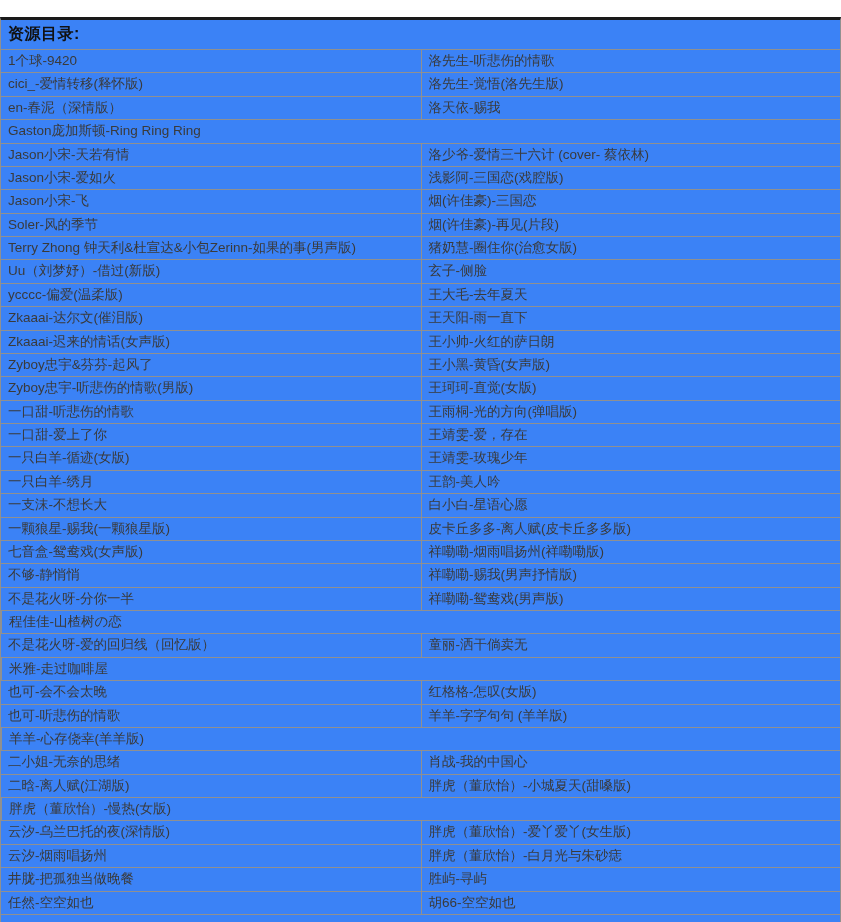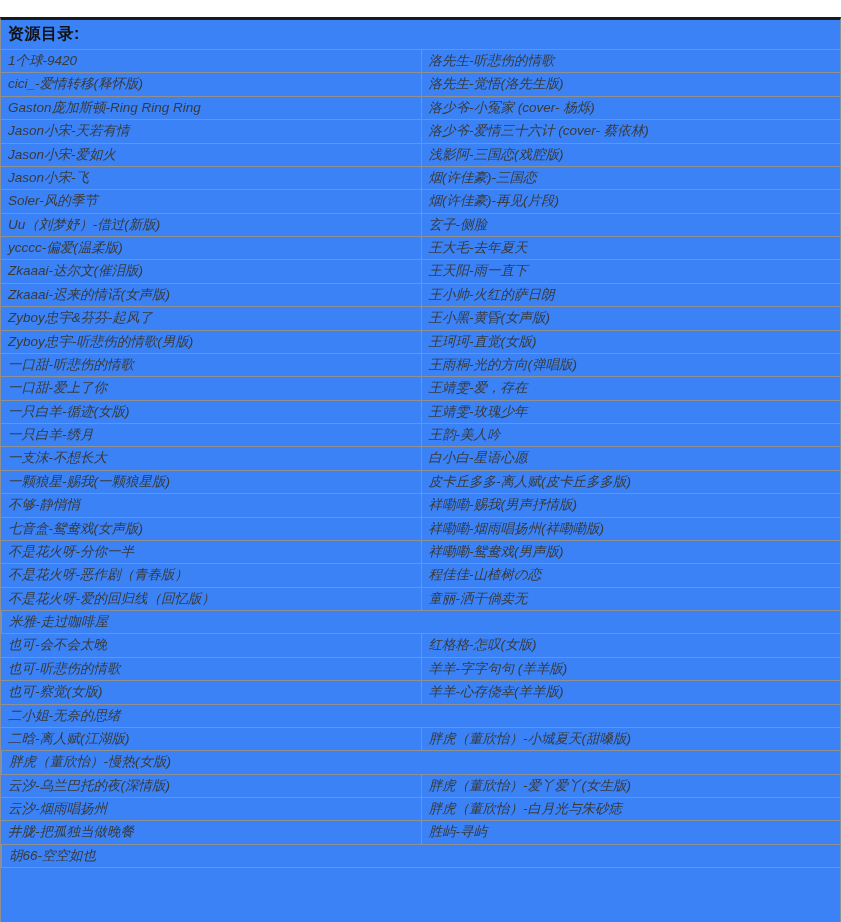--- a/index.html
+++ b/index.html
@@ -21,21 +21,21 @@
   .title-row {
     height: 30px;
     line-height: 27px;
     border-bottom: 1px solid #909090;
     font-size: 16px;
     font-weight: bold;
     color: #111111;
     padding-left: 7px;
     letter-spacing: 0.5px;
   }
-  .table-body { width: 100%; font-style: italic; }
+  .table-body { width: 100%; }
   .row {
     display: flex;
     height: 23.39px;
     border-bottom: 1px solid #909090;
   }
   .cell {
     width: 50%;
     font-size: 13.5px;
     line-height: 22px;
     padding-left: 7px;
@@ -53,40 +53,47 @@
   <div class="table-body">
       <div class="row">
         <div class="cell left">1个球-9420</div>
         <div class="cell right">洛先生-听悲伤的情歌</div>
       </div>
       <div class="row">
         <div class="cell left">cici_-爱情转移(释怀版)</div>
         <div class="cell right">洛先生-觉悟(洛先生版)</div>
       </div>
       <div class="row">
+        <div class="cell left">en-春泥（深情版）</div>
+        <div class="cell right">洛天依-赐我</div>
+      </div>
+      <div class="row">
         <div class="cell left">Gaston庞加斯顿-Ring Ring Ring</div>
-        <div class="cell right">洛少爷-小冤家 (cover- 杨烁)</div>
       </div>
       <div class="row">
         <div class="cell left">Jason小宋-天若有情</div>
         <div class="cell right">洛少爷-爱情三十六计 (cover- 蔡依林)</div>
       </div>
       <div class="row">
         <div class="cell left">Jason小宋-爱如火</div>
         <div class="cell right">浅影阿-三国恋(戏腔版)</div>
       </div>
       <div class="row">
         <div class="cell left">Jason小宋-飞</div>
         <div class="cell right">烟(许佳豪)-三国恋</div>
       </div>
       <div class="row">
         <div class="cell left">Soler-风的季节</div>
         <div class="cell right">烟(许佳豪)-再见(片段)</div>
       </div>
       <div class="row">
+        <div class="cell left">Terry Zhong 钟天利&amp;杜宣达&amp;小包Zerinn-如果的事(男声版)</div>
+        <div class="cell right">猪奶慧-圈住你(治愈女版)</div>
+      </div>
+      <div class="row">
         <div class="cell left">Uu（刘梦妤）-借过(新版)</div>
         <div class="cell right">玄子-侧脸</div>
       </div>
       <div class="row">
         <div class="cell left">ycccc-偏爱(温柔版)</div>
         <div class="cell right">王大毛-去年夏天</div>
       </div>
       <div class="row">
         <div class="cell left">Zkaaai-达尔文(催泪版)</div>
         <div class="cell right">王天阳-雨一直下</div>
@@ -121,56 +128,55 @@
       </div>
       <div class="row">
         <div class="cell left">一支沫-不想长大</div>
         <div class="cell right">白小白-星语心愿</div>
       </div>
       <div class="row">
         <div class="cell left">一颗狼星-赐我(一颗狼星版)</div>
         <div class="cell right">皮卡丘多多-离人赋(皮卡丘多多版)</div>
       </div>
       <div class="row">
+        <div class="cell left">七音盒-鸳鸯戏(女声版)</div>
+        <div class="cell right">祥嘞嘞-烟雨唱扬州(祥嘞嘞版)</div>
+      </div>
+      <div class="row">
         <div class="cell left">不够-静悄悄</div>
         <div class="cell right">祥嘞嘞-赐我(男声抒情版)</div>
       </div>
       <div class="row">
-        <div class="cell left">七音盒-鸳鸯戏(女声版)</div>
-        <div class="cell right">祥嘞嘞-烟雨唱扬州(祥嘞嘞版)</div>
-      </div>
-      <div class="row">
         <div class="cell left">不是花火呀-分你一半</div>
         <div class="cell right">祥嘞嘞-鸳鸯戏(男声版)</div>
       </div>
       <div class="row">
-        <div class="cell left">不是花火呀-恶作剧（青春版）</div>
         <div class="cell right">程佳佳-山楂树の恋</div>
       </div>
       <div class="row">
         <div class="cell left">不是花火呀-爱的回归线（回忆版）</div>
         <div class="cell right">童丽-洒干倘卖无</div>
       </div>
       <div class="row">
         <div class="cell right">米雅-走过咖啡屋</div>
       </div>
       <div class="row">
         <div class="cell left">也可-会不会太晚</div>
         <div class="cell right">红格格-怎叹(女版)</div>
       </div>
       <div class="row">
         <div class="cell left">也可-听悲伤的情歌</div>
         <div class="cell right">羊羊-字字句句 (羊羊版)</div>
       </div>
       <div class="row">
-        <div class="cell left">也可-察觉(女版)</div>
         <div class="cell right">羊羊-心存侥幸(羊羊版)</div>
       </div>
       <div class="row">
         <div class="cell left">二小姐-无奈的思绪</div>
+        <div class="cell right">肖战-我的中国心</div>
       </div>
       <div class="row">
         <div class="cell left">二晗-离人赋(江湖版)</div>
         <div class="cell right">胖虎（董欣怡）-小城夏天(甜嗓版)</div>
       </div>
       <div class="row">
         <div class="cell right">胖虎（董欣怡）-慢热(女版)</div>
       </div>
       <div class="row">
         <div class="cell left">云汐-乌兰巴托的夜(深情版)</div>
@@ -178,16 +184,17 @@
       </div>
       <div class="row">
         <div class="cell left">云汐-烟雨唱扬州</div>
         <div class="cell right">胖虎（董欣怡）-白月光与朱砂痣</div>
       </div>
       <div class="row">
         <div class="cell left">井胧-把孤独当做晚餐</div>
         <div class="cell right">胜屿-寻屿</div>
       </div>
       <div class="row">
+        <div class="cell left">任然-空空如也</div>
         <div class="cell right">胡66-空空如也</div>
       </div>
     </div>
 </div>
 
 </body></html>

